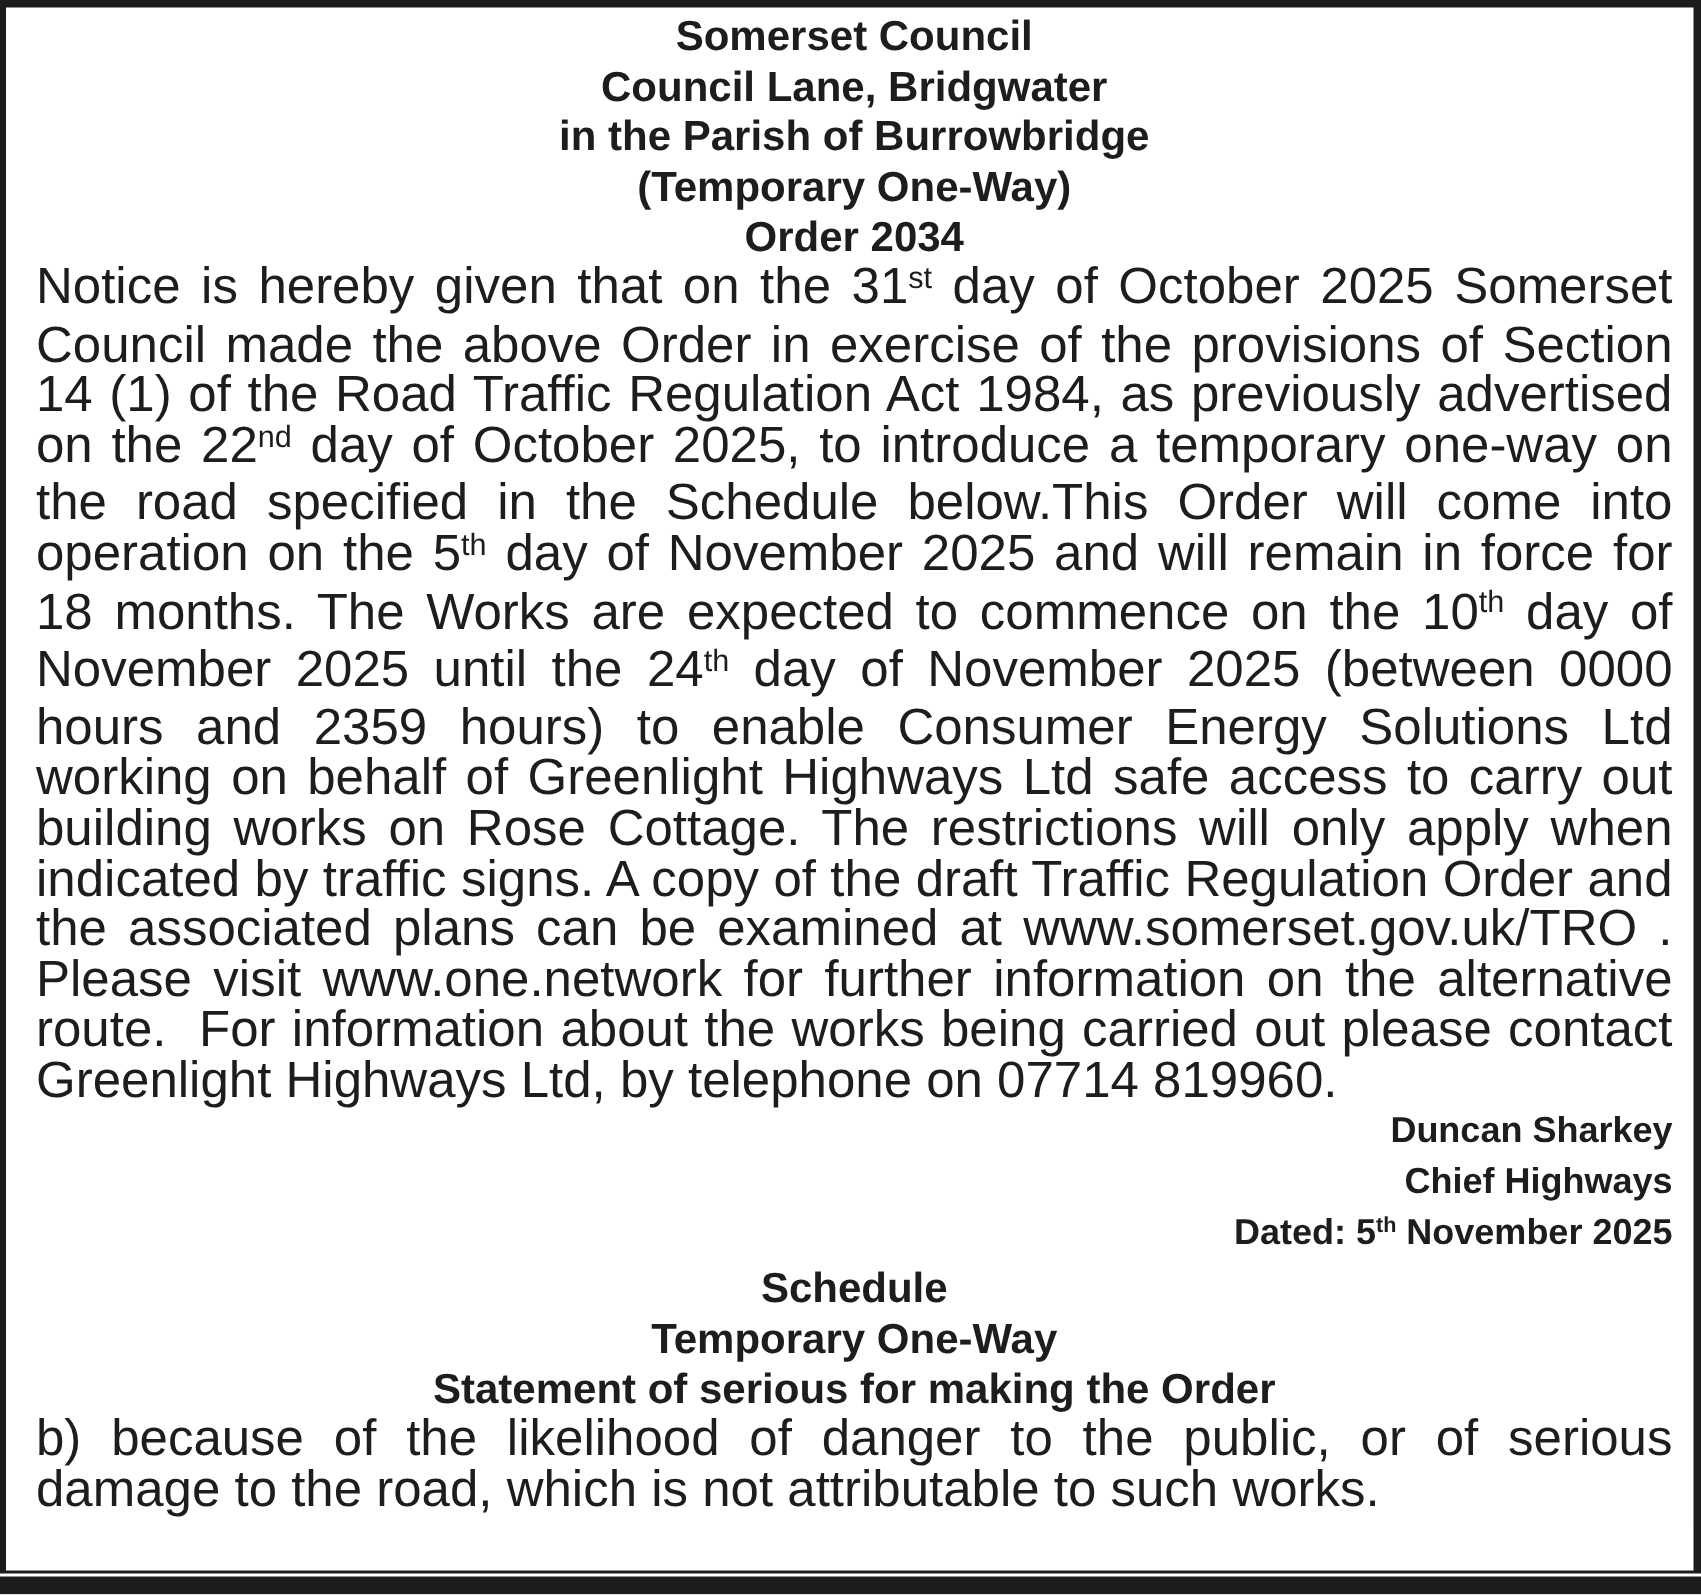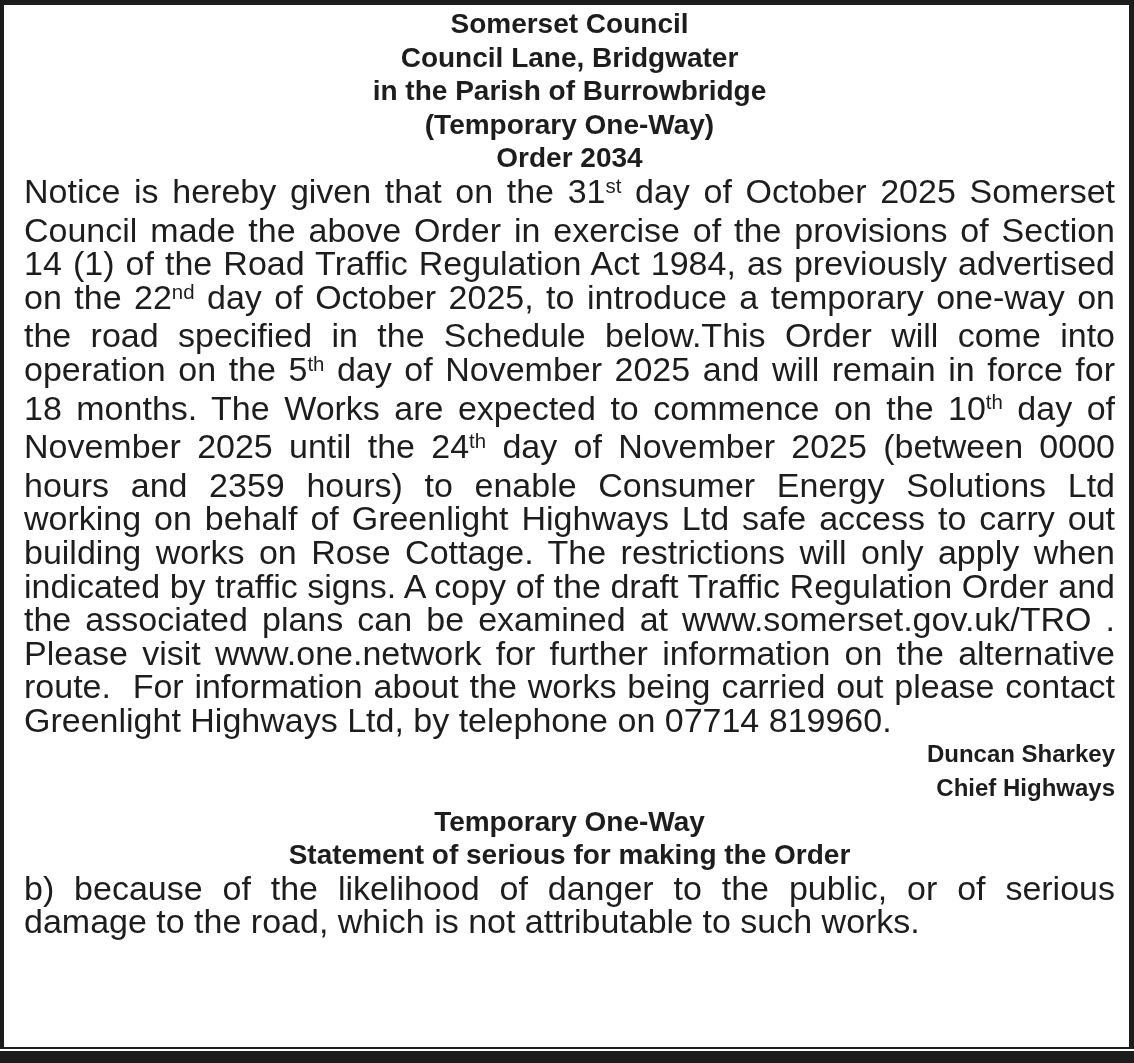--- a/index.html
+++ b/index.html
@@ -68,21 +68,23 @@
     <div class="title-line">Somerset Council</div>
     <div class="title-line">Council Lane, Bridgwater</div>
     <div class="title-line">in the Parish of Burrowbridge</div>
     <div class="title-line">(Temporary One-Way)</div>
     <div class="title-line">Order 2034</div>
 
     <p class="body-text">Notice is hereby given that on the 31<sup>st</sup> day of October 2025 Somerset Council made the above Order in exercise of the provisions of Section 14 (1) of the Road Traffic Regulation Act 1984, as previously advertised on the 22<sup>nd</sup> day of October 2025, to introduce a temporary one-way on the road specified in the Schedule below.This Order will come into operation on the 5<sup>th</sup> day of November 2025 and will remain in force for 18 months. The Works are expected to commence on the 10<sup>th</sup> day of November 2025 until the 24<sup>th</sup> day of November 2025 (between 0000 hours and 2359 hours) to enable Consumer Energy Solutions Ltd working on behalf of Greenlight Highways Ltd safe access to carry out building works on Rose Cottage. The restrictions will only apply when indicated by traffic signs. A copy of the draft Traffic Regulation Order and the associated plans can be examined at www.somerset.gov.uk/TRO . Please visit www.one.network for further information on the alternative route.&nbsp; For information about the works being carried out please contact Greenlight Highways Ltd, by telephone on 07714 819960.</p>
 
     <div class="sig-line">Duncan Sharkey</div>
     <div class="sig-line">Chief Highways</div>
+    <div class="sig-line">Dated: 5<sup>th</sup> November 2025</div>
 
+    <div class="heading-line">Schedule</div>
     <div class="heading-line">Temporary One-Way</div>
 
 
     <div class="heading-line">Statement of serious for making the Order</div>
 
     <p class="body-text">b) because of the likelihood of danger to the public, or of serious damage to the road, which is not attributable to such works.</p>
 
   </div>
   <div class="bottom-bar"></div>
 </div>

